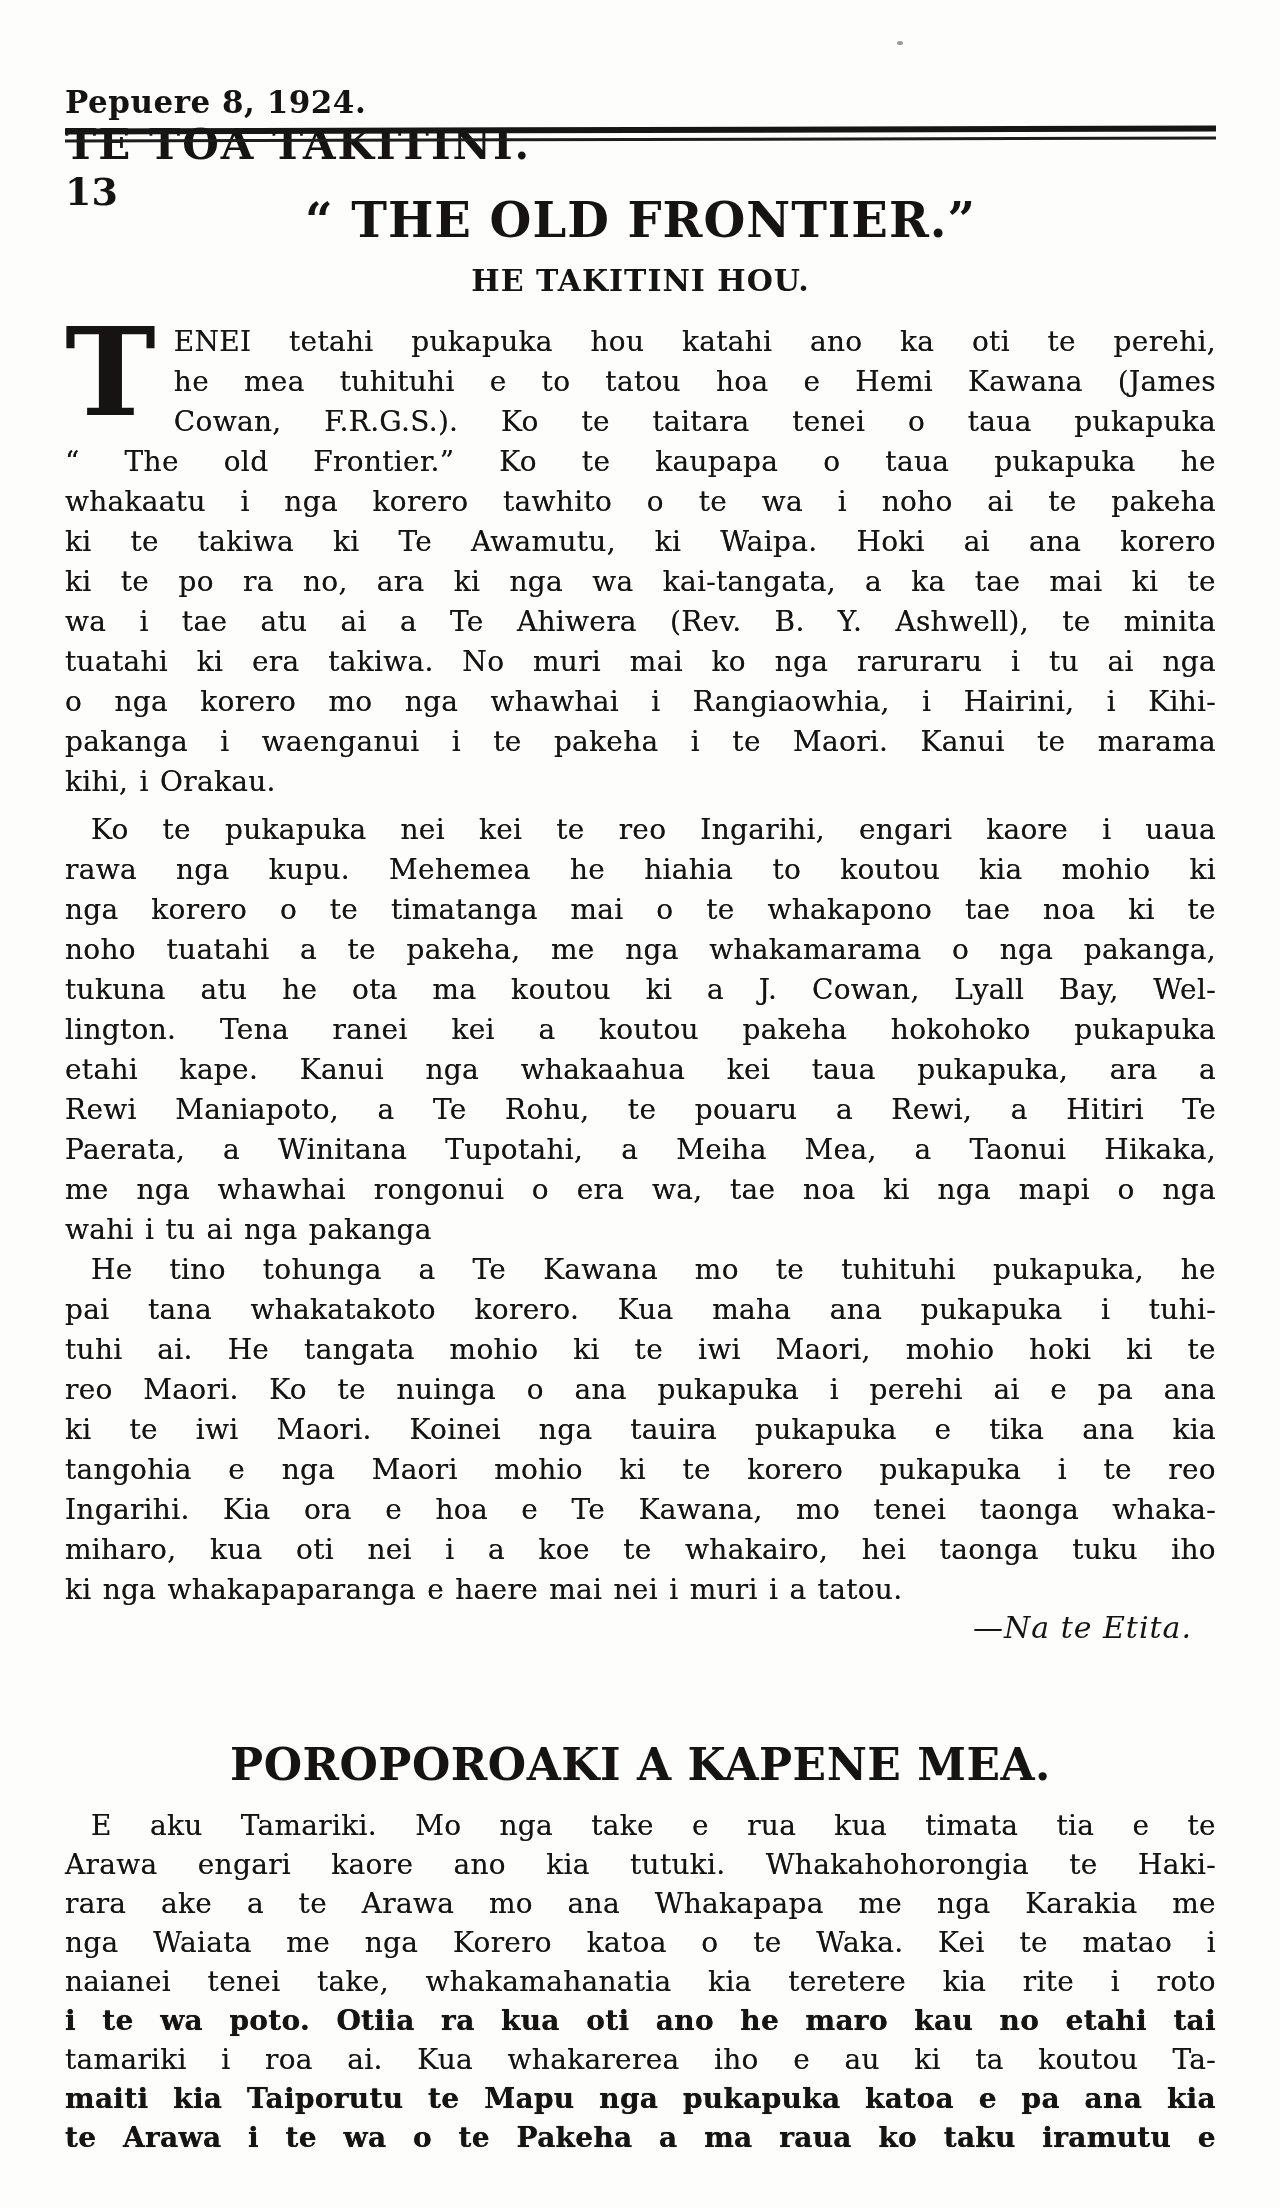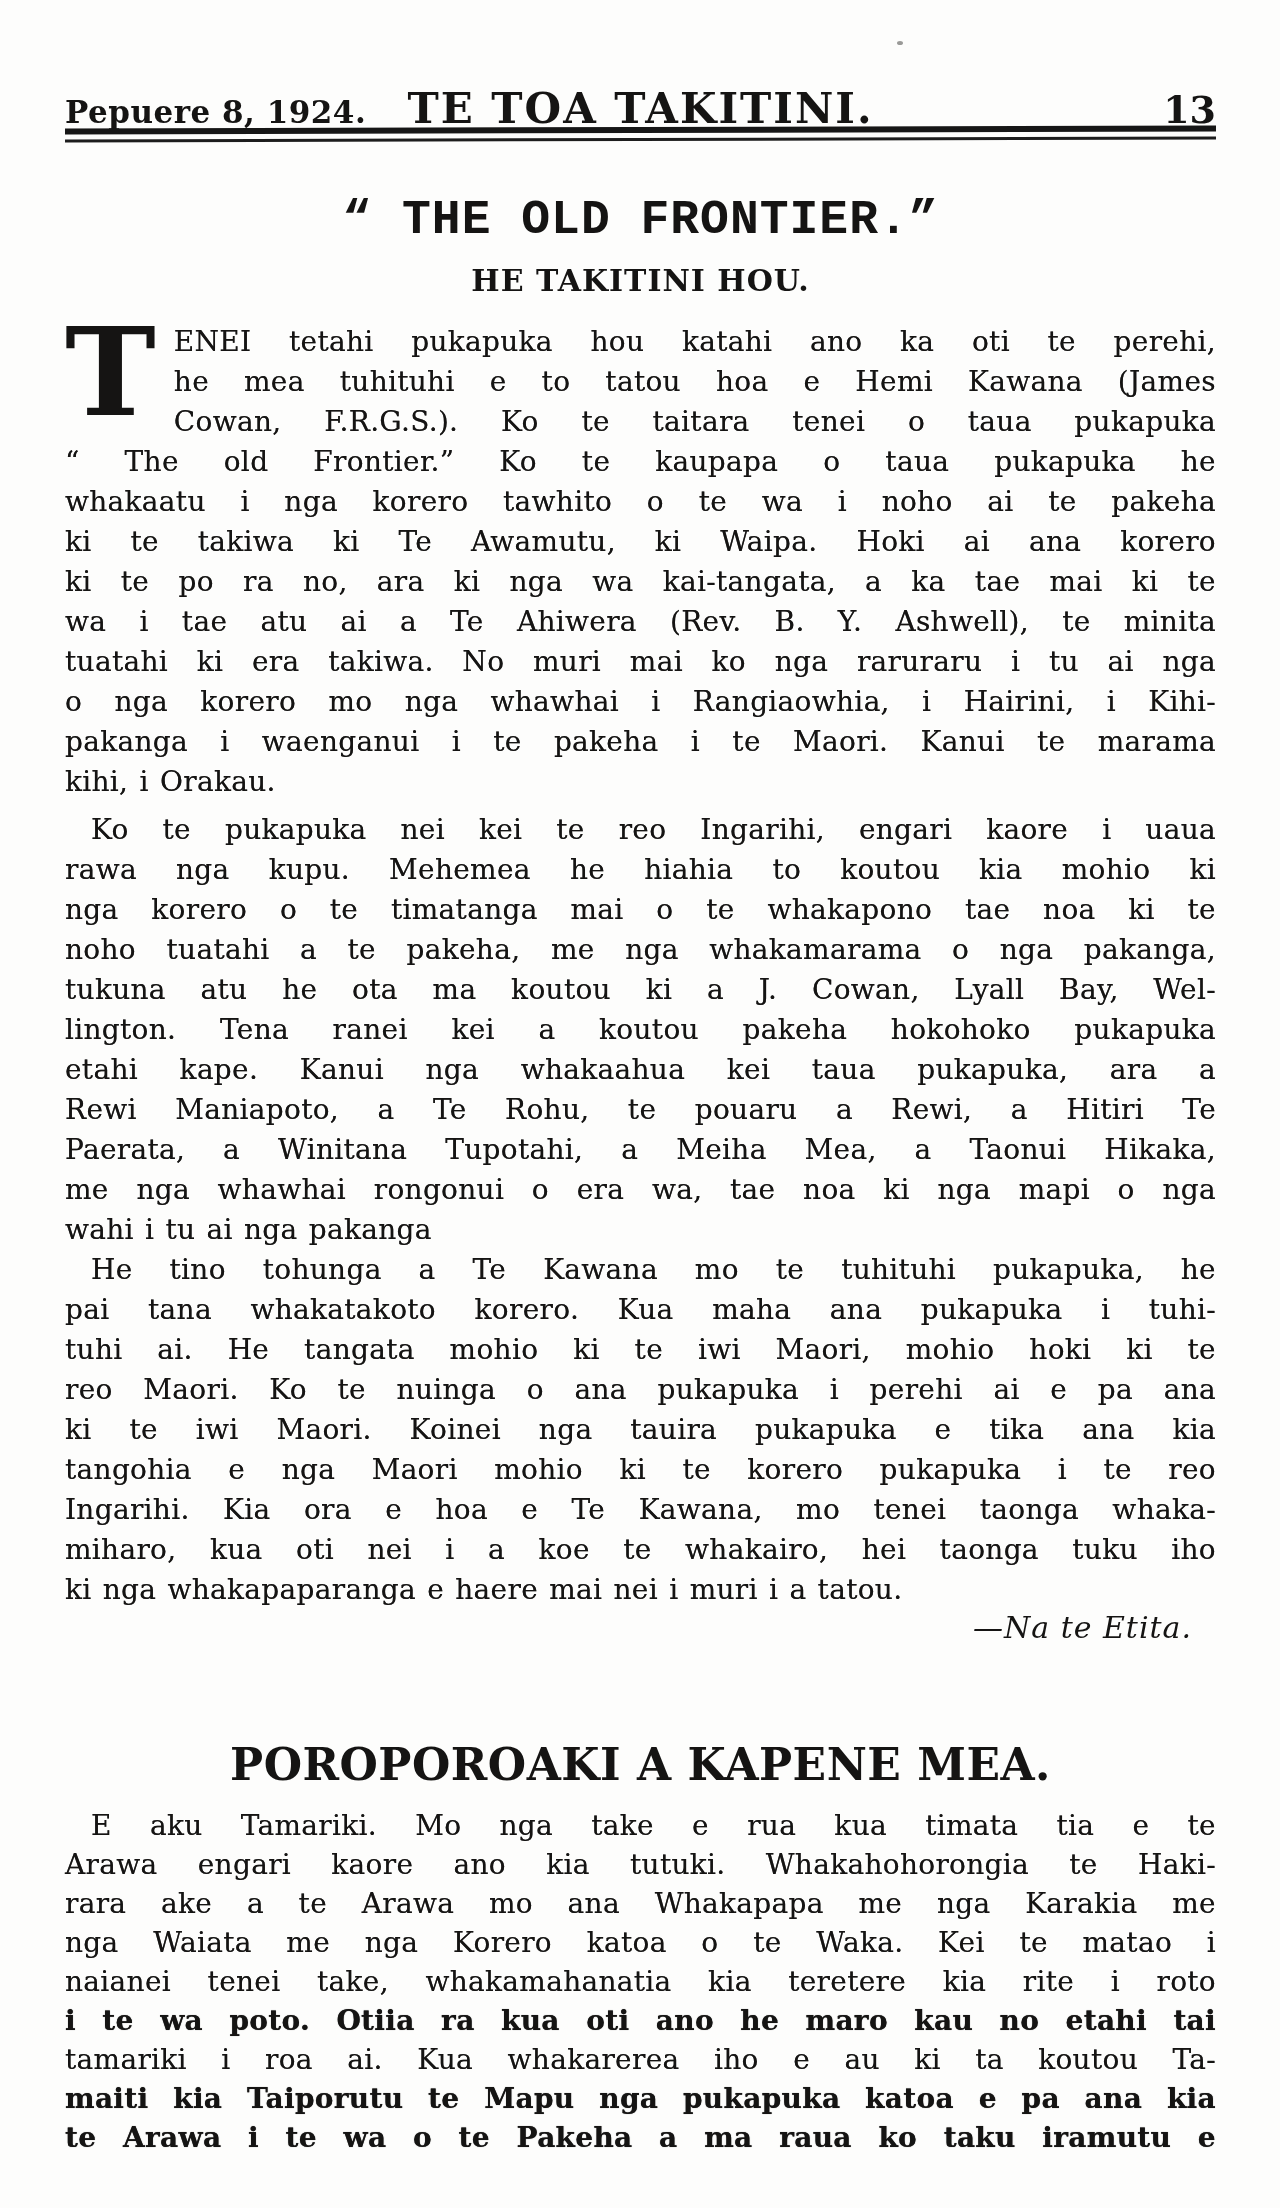--- a/index.html
+++ b/index.html
@@ -20,20 +20,21 @@
     border-radius: 50%;
   }
   
   .header {
     position: absolute;
     left: 65px; top: 84px;
     width: 1151px;
     display: flex;
     align-items: baseline;
     font-weight: bold;
+    flex-direction: column;
   }
   .hdate  { flex: 1; text-align: left;  font-size: 31px; letter-spacing: 0.5px; }
   .hmast  { text-align: center; font-size: 42px; letter-spacing: 2px; }
   .hpage  { flex: 1; text-align: right; font-size: 38px; }
   .double-rule {
     position: absolute;
     left: 65px; top: 127px;
     width: 1151px;
     height: 5px;
     border-top: 6px solid #161616;
@@ -44,21 +45,20 @@
   .title {
     position: absolute;
     left: 65px; top: 192px;
     width: 1151px;
     margin: 0;
     text-align: center;
     font-size: 48px;
     line-height: 56px;
     font-weight: bold;
     letter-spacing: 1px;
-    font-family: Liberation Mono, monospace;
   }
   .subtitle {
     position: absolute;
     left: 65px; top: 262px;
     width: 1151px;
     margin: 0;
     text-align: center;
     font-size: 30px;
     line-height: 38px;
     font-weight: bold;

